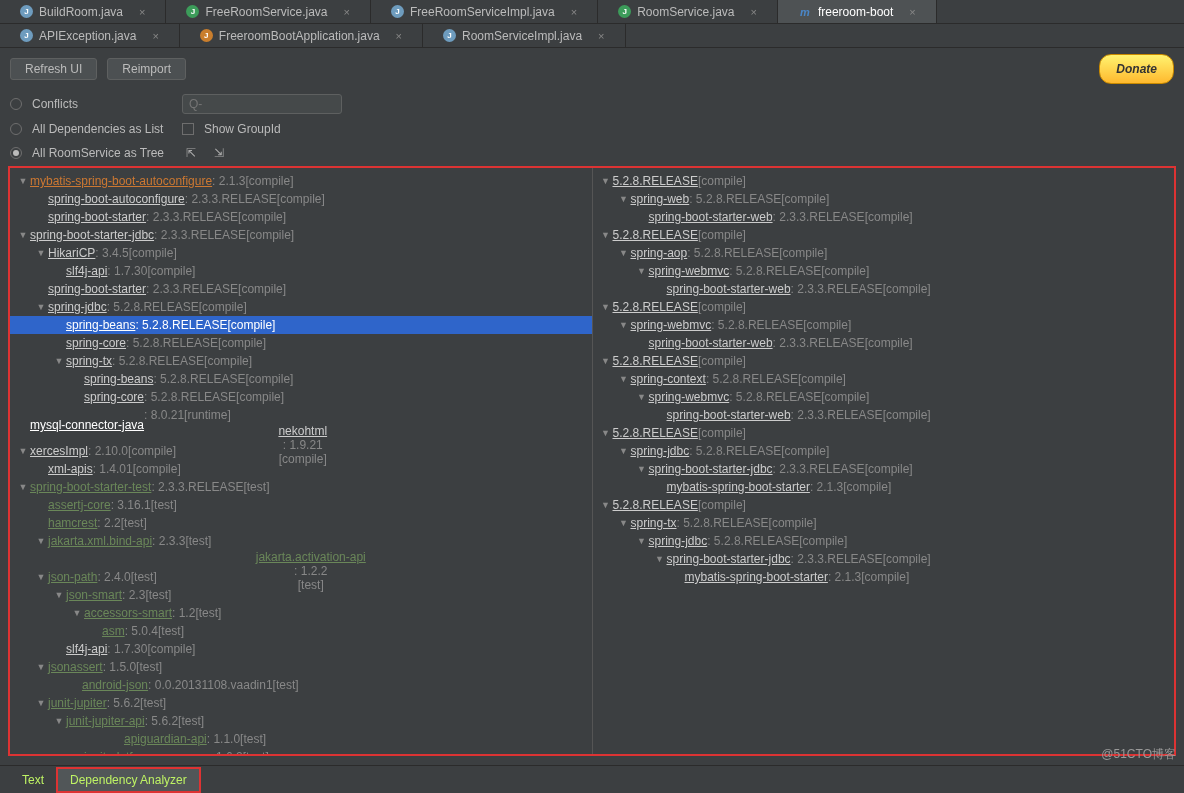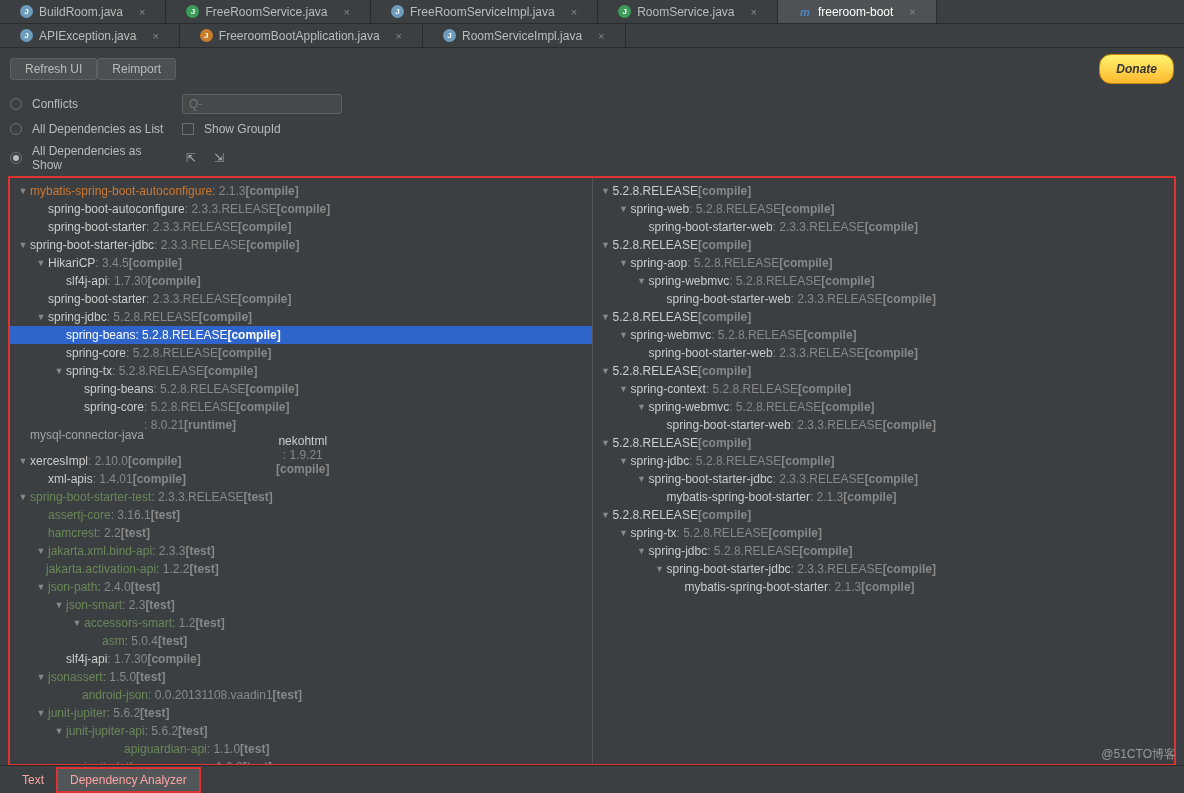--- a/index.html
+++ b/index.html
@@ -5,44 +5,44 @@
 * { margin:0; padding:0; box-sizing:border-box; font-family:"Segoe UI",Arial,sans-serif; font-size:12px; }
 body { background:#3c3f41; color:#bbb; width:1184px; height:793px; overflow:hidden; }
 .tabs-row { display:flex; background:#3c3f41; border-bottom:1px solid #2b2b2b; height:24px; }
 .tab { display:flex; align-items:center; padding:0 20px; gap:6px; cursor:pointer; color:#bbb; border-right:1px solid #2b2b2b; }
 .tab.active { background:#4e5254; color:#fff; }
 .icon-j { width:13px; height:13px; border-radius:50%; background:#6e9cbe; display:inline-flex; align-items:center; justify-content:center; font-size:8px; color:#fff; font-weight:bold; }
 .icon-j.g { background:#3c9c5a; }
 .icon-j.o { background:#c97e2d; }
 .icon-m { width:14px; height:14px; display:inline-flex; align-items:center; justify-content:center; font-size:11px; color:#4a86c7; font-weight:bold; font-style:italic; }
 .close-x { margin-left:10px; color:#888; font-size:11px; }
-.toolbar { display:flex; align-items:center; padding:6px 10px; }
+.toolbar { display:flex; align-items:center; padding:6px 10px; gap:10px; }
 .btn { background:#4c5052; border:1px solid #5e6060; color:#bbb; padding:3px 14px; border-radius:3px; cursor:pointer; }
 .donate { margin-left:auto; background:linear-gradient(#fff370,#ffb92e); border:1px solid #c98a00; border-radius:12px; padding:7px 16px; color:#333; font-weight:bold; font-style:italic; cursor:pointer; }
 .filter-row { display:flex; align-items:center; padding:4px 10px; gap:10px; }
 .radio { width:12px; height:12px; border:1px solid #6e6e6e; border-radius:50%; display:inline-block; }
 .radio.sel::after { content:""; display:block; width:6px; height:6px; background:#bbb; border-radius:50%; margin:2px; }
 .chk { width:12px; height:12px; border:1px solid #6e6e6e; display:inline-block; }
 .search { background:#45494a; border:1px solid #5e6060; color:#bbb; padding:2px 6px; width:160px; border-radius:3px; }
 .ico-btn { width:18px; height:18px; display:inline-flex; align-items:center; justify-content:center; cursor:pointer; color:#aaa; border:1px solid transparent; }
 .main { display:flex; border:2px solid #d33; margin:0 8px; height:590px; }
 .pane { flex:1; overflow-y:auto; background:#3c3f41; padding:4px 0; }
 .pane.left { border-right:1px solid #555; }
 .node { display:flex; align-items:center; height:18px; padding:0 4px; cursor:pointer; white-space:nowrap; }
 .node.sel { background:#2f65ca; color:#fff; }
 .arr { width:10px; display:inline-block; text-align:center; color:#888; font-size:9px; margin-right:2px; }
-.nm { color:#ccc; font-weight:500; }
+.nm { color:#ccc; font-weight:500;text-decoration:underline; }
 .nm.yel { color:#cc7832; }
 .nm.grn { color:#6a8759; }
-.nm.mag { color:#a3a3a3;margin-top:20px; }
+.nm.mag { color:#ffffff;margin-top:20px; }
 .ver { color:#888; }
-.scp { color:#888;font-weight:bold; }
+.scp { color:#888; }
 .node.sel .nm, .node.sel .ver, .node.sel .scp { color:#fff; }
 .bottom-tabs { display:flex; position:absolute; bottom:0; left:0; right:0; height:28px; background:#3c3f41; border-top:1px solid #2b2b2b; align-items:center; padding:0 10px; }
-.btab { padding:4px 12px; cursor:pointer; color:#fca5a5; }
+.btab { padding:4px 12px; cursor:pointer; color:#bef264; }
 .btab.active { background:#515658; border:2px solid #d33; }
 .watermark { position:absolute; bottom:30px; right:8px; color:#999; font-size:12px; }
 .pane::-webkit-scrollbar { width:10px; }
 .pane::-webkit-scrollbar-thumb { background:#5a5a5a; border-radius:5px; }
 </style>
 </head>
 <body>
 
 <div class="tabs-row" id="tabs1">
     <div class="tab">
@@ -101,21 +101,21 @@
   <input class="search" placeholder="Q-" style="">
 </div>
 <div class="filter-row">
   <span class="radio"></span>
   <span style="width:140px">All Dependencies as List</span>
   <span class="chk"></span>
   <span>Show GroupId</span>
 </div>
 <div class="filter-row">
   <span class="radio sel"></span>
-  <span style="width:140px">All Dependencies as Show</span>
+  <span style="width:140px">All RoomService as Tree</span>
   <span class="ico-btn">⇱</span>
   <span class="ico-btn">⇲</span>
 </div>
 
 <div class="main">
   <div class="pane left" id="left">
       <div class="node" style="padding-left: 8px;">
         <span class="arr">▼</span>
         <span class="nm yel">mybatis-spring-boot-autoconfigure</span>
         <span class="ver"> : 2.1.3</span>
@@ -234,21 +234,21 @@
         <span class="nm grn">hamcrest</span>
         <span class="ver"> : 2.2</span>
         <span class="scp">  [test]</span>
       </div>
       <div class="node" style="padding-left: 26px;">
         <span class="arr">▼</span>
         <span class="nm grn">jakarta.xml.bind-api</span>
         <span class="ver"> : 2.3.3</span>
         <span class="scp">  [test]</span>
       </div>
-      <div class="node" style="padding-left: 24px;">
+      <div class="node" style="padding-left: 24px; flex-direction: column;">
         <span class="arr"></span>
         <span class="nm grn">jakarta.activation-api</span>
         <span class="ver"> : 1.2.2</span>
         <span class="scp">  [test]</span>
       </div>
       <div class="node" style="padding-left: 26px;">
         <span class="arr">▼</span>
         <span class="nm grn">json-path</span>
         <span class="ver"> : 2.4.0</span>
         <span class="scp">  [test]</span>

